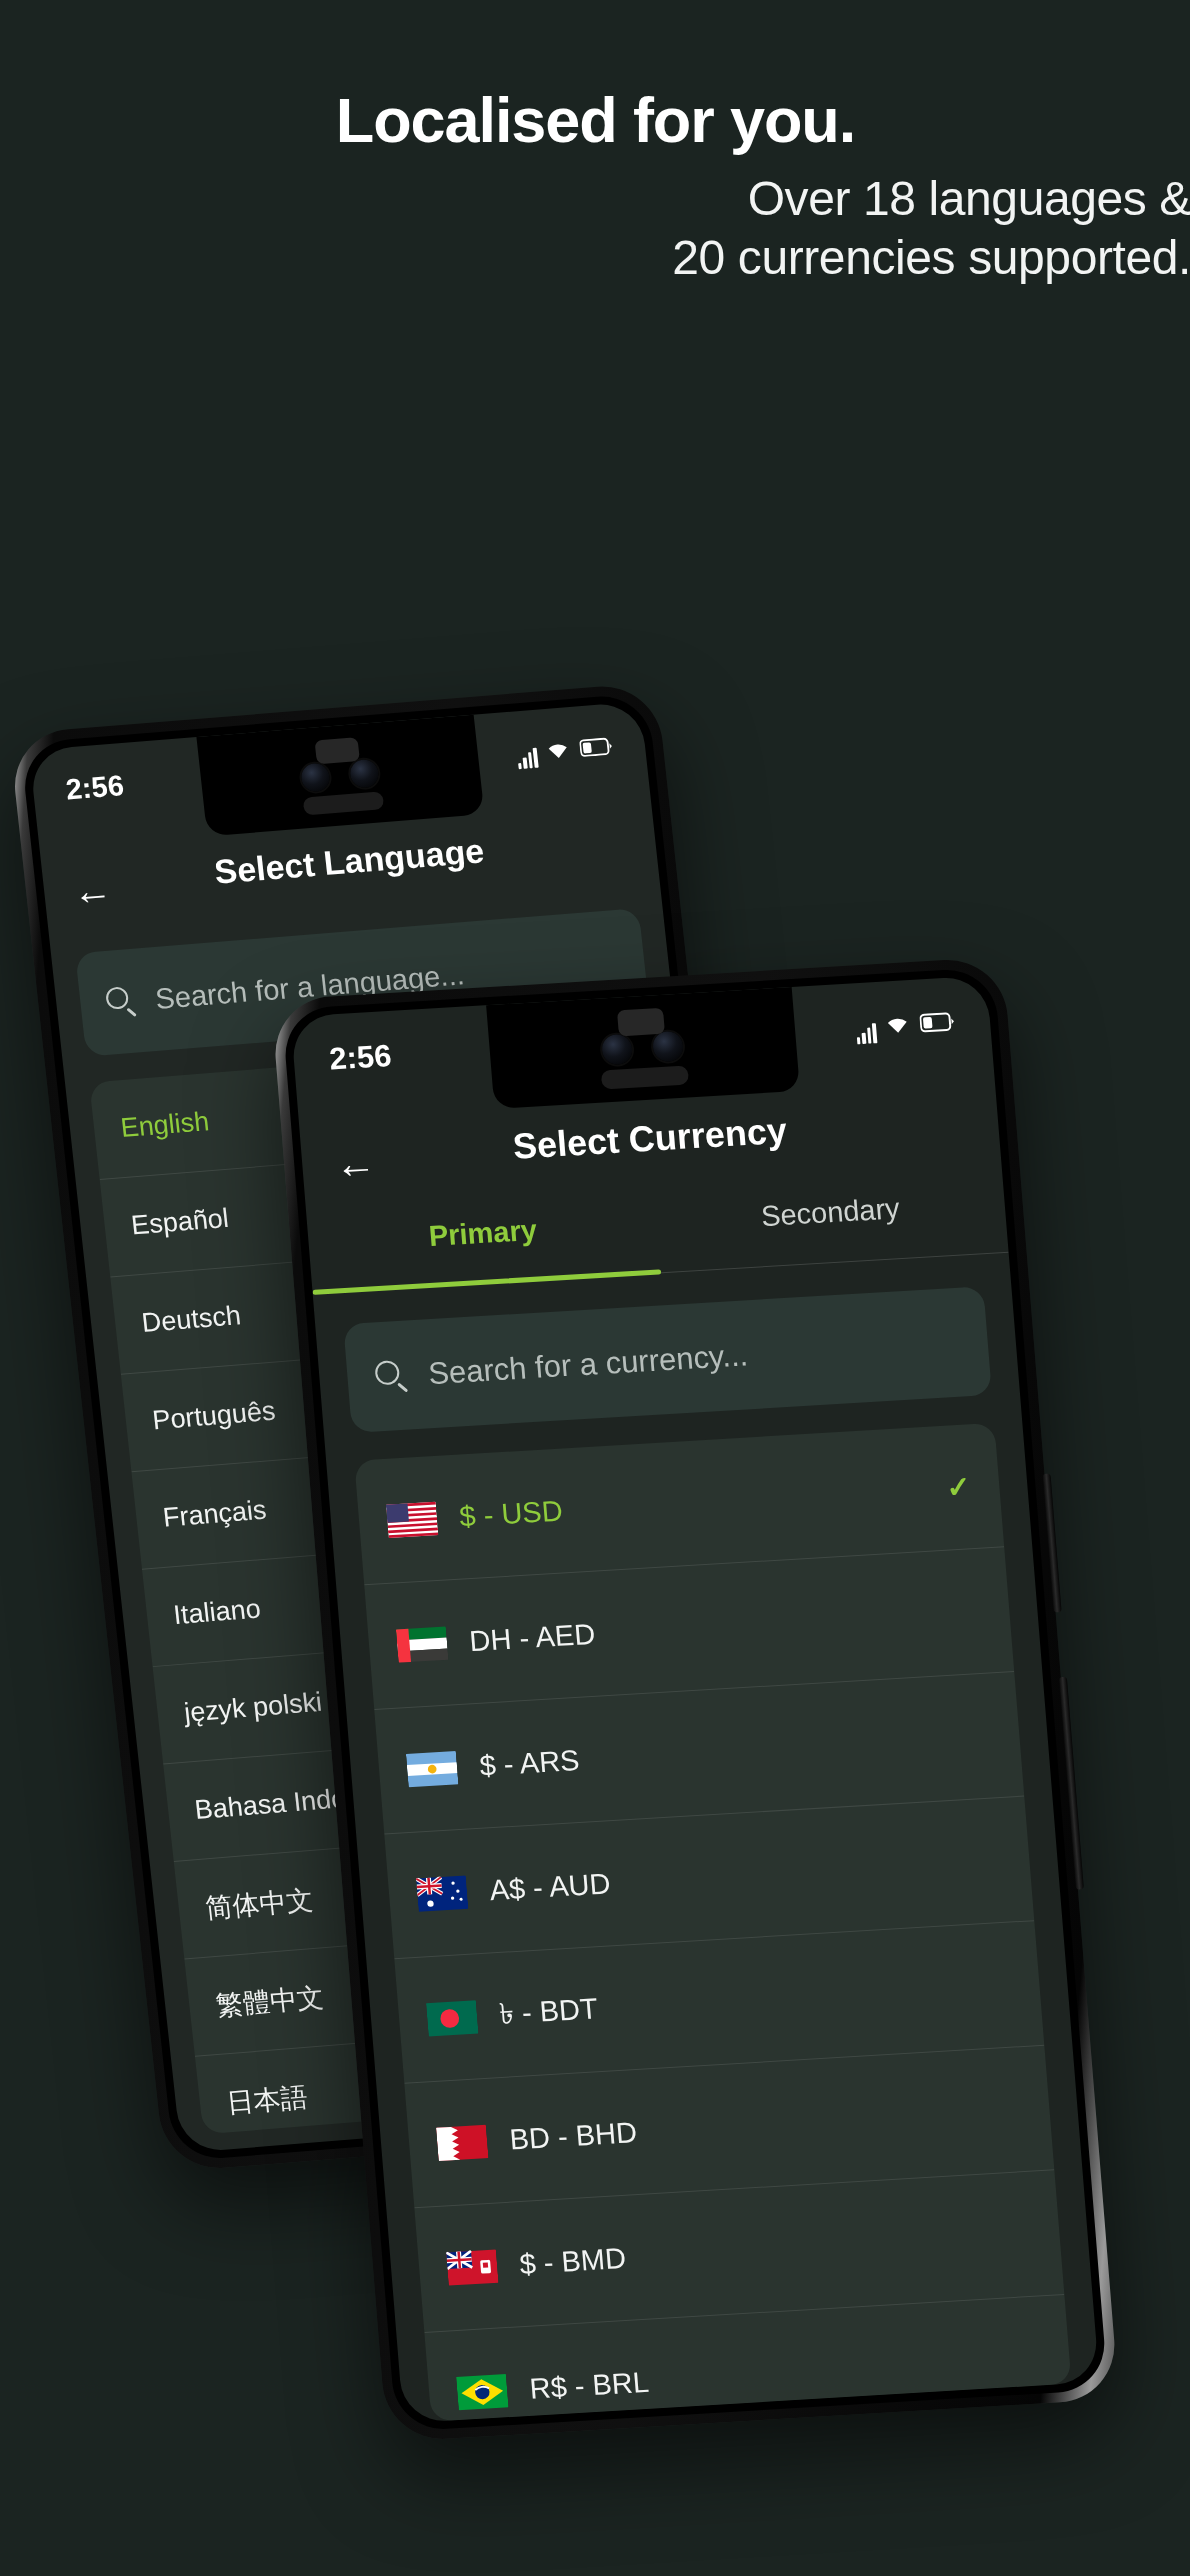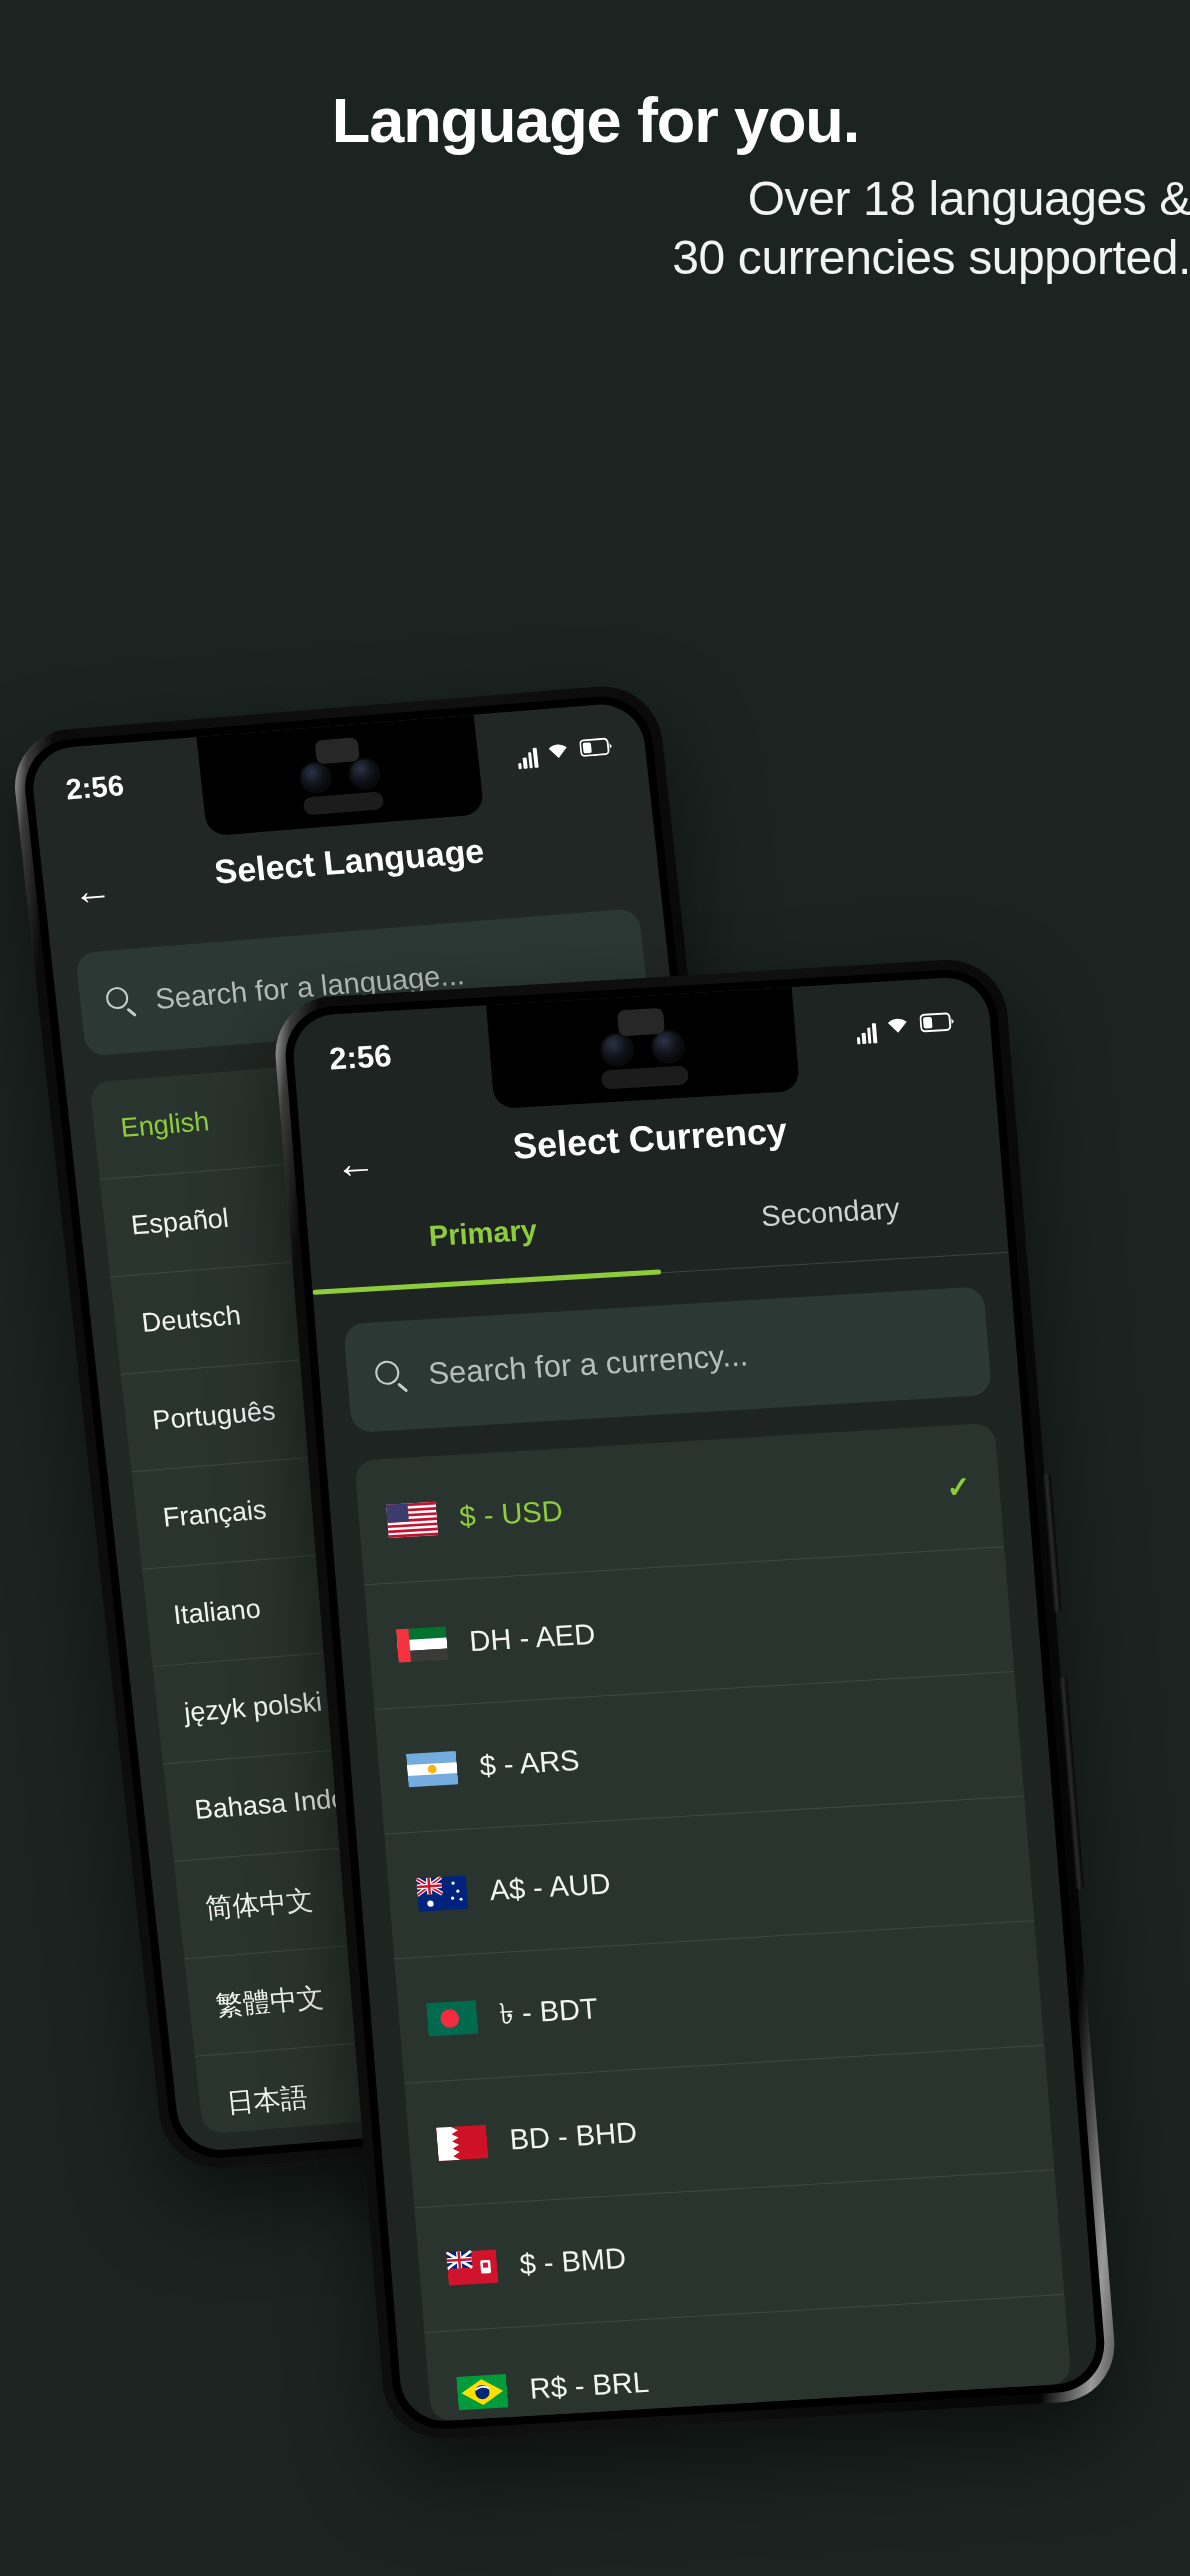--- a/index.html
+++ b/index.html
@@ -258,24 +258,24 @@
   #phone2 .cur-row { height: 125px; padding: 0 28px; font-size: 29px; }
   #phone2 .flag { width: 50px; height: 35px; margin-right: 22px; }
   #phone2 .side-btn { right: -5.6px; width: 7.4px; }
 </style>
 </head>
 <body>
 
 <div id="stage">
 
   <div class="headline-block">
-    <div class="headline">Language for you.</div>
+    <div class="headline">Localised for you.</div>
     <div class="subhead">
       <span class="sub-line">Over 18 languages &amp;</span>
-      <span class="sub-line">30 currencies supported.</span>
+      <span class="sub-line">20 currencies supported.</span>
     </div>
   </div>
 
   <div class="phone" id="phone1">
     <div class="phone-inner">
       <div class="screen chrome">
 
         <div class="notch">
           <div class="speaker-top"></div>
           <div class="cam"></div>

